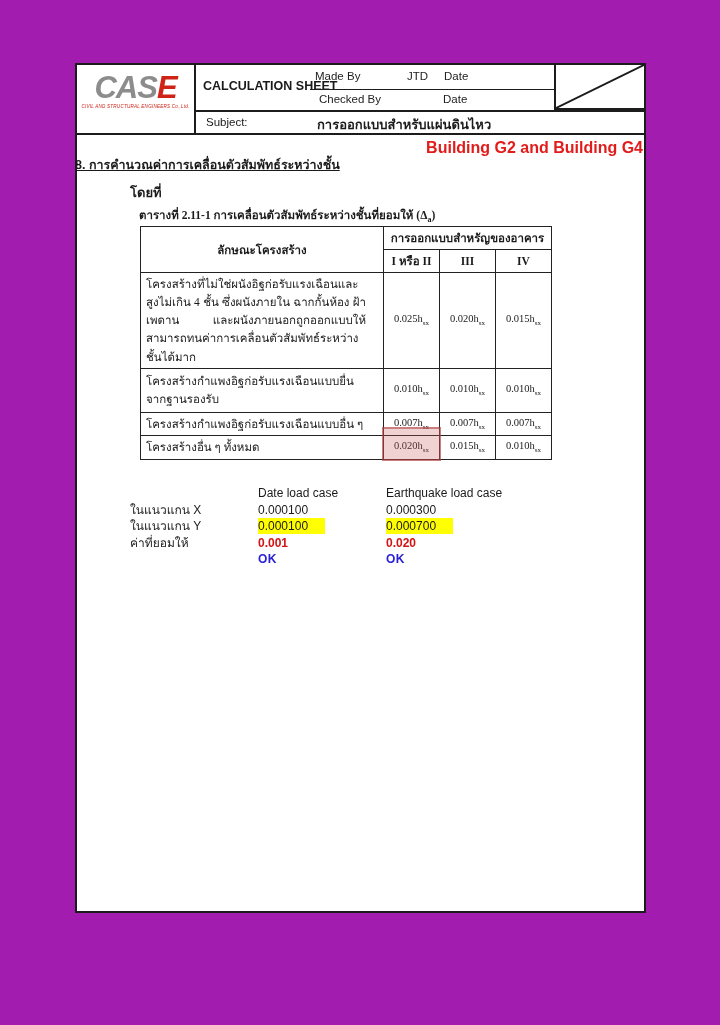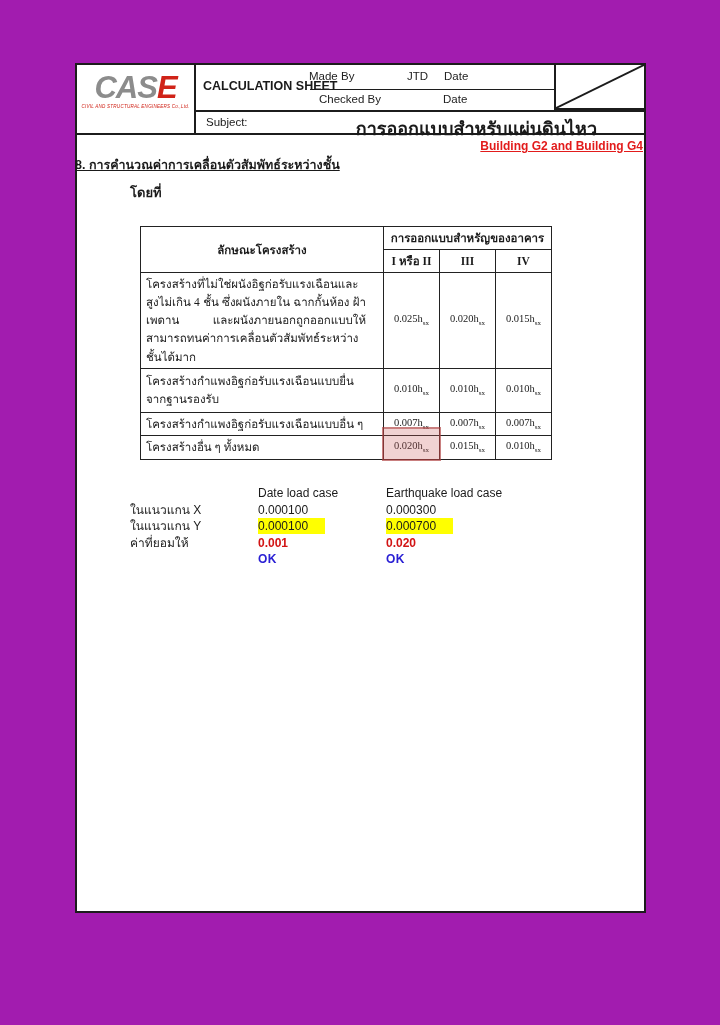--- a/index.html
+++ b/index.html
@@ -19,23 +19,23 @@
   .logo-gray { color:#8c8c8c; }
   .logo-red  { color:#d02318; }
   .logo-sub  { font-size:4.6px; color:#d02318; font-style:italic; letter-spacing:.2px; margin-top:1px; white-space:nowrap; }
   .calc-title { position:absolute; left:126px; top:14px; font-weight:bold; font-size:12.5px; }
   .h-lab { position:absolute; font-size:11.5px; color:#222; }
   .mid-divider { position:absolute; left:233px; top:24px; width:246px; border-top:1.5px solid #1c1c1c; }
   .corner-box { position:absolute; right:0; top:0; width:90px; height:45px; border-left:2px solid #1c1c1c; border-bottom:2px solid #1c1c1c; }
   .corner-box svg { display:block; }
   .subject-line { position:absolute; left:119px; top:45px; right:0; border-top:2px solid #1c1c1c; }
   .subject-label { position:absolute; left:129px; top:51px; font-size:11.5px; }
-  .subject-value { position:absolute; left:240px; top:49px; width:280px; text-align:right; font-weight:bold; font-size:18px; }
+  .subject-value { position:absolute; left:240px; top:49px; width:280px; text-align:left; font-weight:bold; font-size:13px; }
   
-  .building-note { position:absolute; top:74px; right:1px; font-weight:bold; font-size:12px; color:#e21b1b;text-decoration:underline; }
+  .building-note { position:absolute; top:74px; right:1px; font-weight:bold; font-size:16px; color:#e21b1b; }
   .sec-heading { position:absolute; left:-2px; top:90px; font-weight:bold; font-size:12.5px; text-decoration:underline; }
   .where { position:absolute; left:53px; top:117px; font-weight:bold; font-size:13px; font-family:"Liberation Serif", serif; }
   .caption { position:absolute; left:62px; top:141px; font-weight:600; font-size:11.5px; font-family:"Liberation Serif", serif; }
   .caption sub { font-size:8px; }
   
   .drift { position:absolute; left:63px; top:161px; border-collapse:collapse; table-layout:fixed; width:412px; font-family:"Liberation Serif", serif; }
   .drift td, .drift th { border:1.4px solid #222; font-size:11.5px; font-weight:normal; vertical-align:middle; }
   .drift .c-struct { width:243px; }
   .drift .c-v1 { width:56px; } .drift .c-v2 { width:58px; } .drift .c-v3 { width:55px; }
   .drift th { font-weight:bold; text-align:center; padding:2px 2px; }
@@ -64,21 +64,21 @@
 <div class="canvas">
   <div class="page">
 
     <div class="hdr">
       <div class="logo-cell">
         <div class="logo-text"><span class="logo-gray">CAS</span><span class="logo-red">E</span></div>
         <div class="logo-sub">CIVIL AND STRUCTURAL ENGINEERS Co.,Ltd.</div>
       </div>
       <div class="calc-title">CALCULATION SHEET</div>
 
-      <span class="h-lab" style="left:232px; top:5px;">Made By</span>
+      <span class="h-lab" style="left:238px; top:5px;">Made By</span>
       <span class="h-lab" style="left:330px; top:5px;">JTD</span>
       <span class="h-lab" style="left:367px; top:5px;">Date</span>
 
       <div class="mid-divider"></div>
 
       <span class="h-lab" style="left:242px; top:28px;">Checked By</span>
       <span class="h-lab" style="left:366px; top:28px;">Date</span>
 
       <div class="corner-box">
         <svg width="88" height="43" viewBox="0 0 88 43">
@@ -89,20 +89,21 @@
       <div class="subject-line"></div>
       <span class="subject-label">Subject:</span>
       <div class="subject-value">การออกแบบสำหรับแผ่นดินไหว</div>
     </div>
 
     <div class="building-note">Building G2 and Building G4</div>
 
     <div class="sec-heading">8. การคำนวณค่าการเคลื่อนตัวสัมพัทธ์ระหว่างชั้น</div>
     <div class="where">โดยที่</div>
 
+    <div class="caption"><span>ตารางที่ 2.11-1 การเคลื่อนตัวสัมพัทธ์ระหว่างชั้นที่ยอมให้ (Δ</span><sub>a</sub><span>)</span></div>
 
     <table class="drift">
       <tbody>
           <tr>
         <th class="c-struct" rowspan="2">ลักษณะโครงสร้าง</th>
         <th colspan="3" style="height:22px;">การออกแบบสำหรัญของอาคาร</th>
       </tr>
       <tr>
         <th class="c-v1" style="height:22px;">I หรือ II</th>
         <th class="c-v2">III</th>

